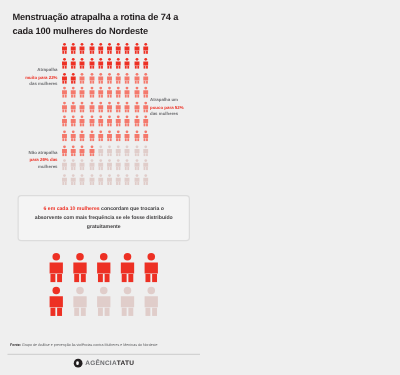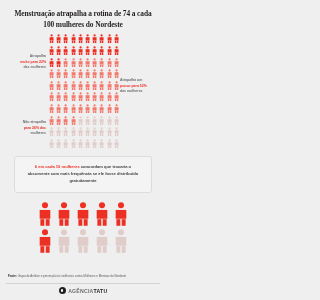--- a/index.html
+++ b/index.html
@@ -4,28 +4,26 @@
 <style>
   html,body{margin:0;padding:0;}
   body{
     width:166px;height:300px;
     background:#efefef;
     font-family:"Liberation Sans", sans-serif;
     overflow:hidden;
     position:relative;
   }
   .title{
-    text-align:center;
     font-size:7.4px;
     font-weight:bold;
     color:#231f20;
     line-height:1.45;
     padding:9px 10px 0 10px;
     letter-spacing:-0.1px;
-    font-family:Liberation Serif, serif;
   }
   
   .grid-section{
     position:relative;
     height:120px;
     margin-top:4px;
   }
   .grid100{
     position:absolute;
     left:48px;top:0;

